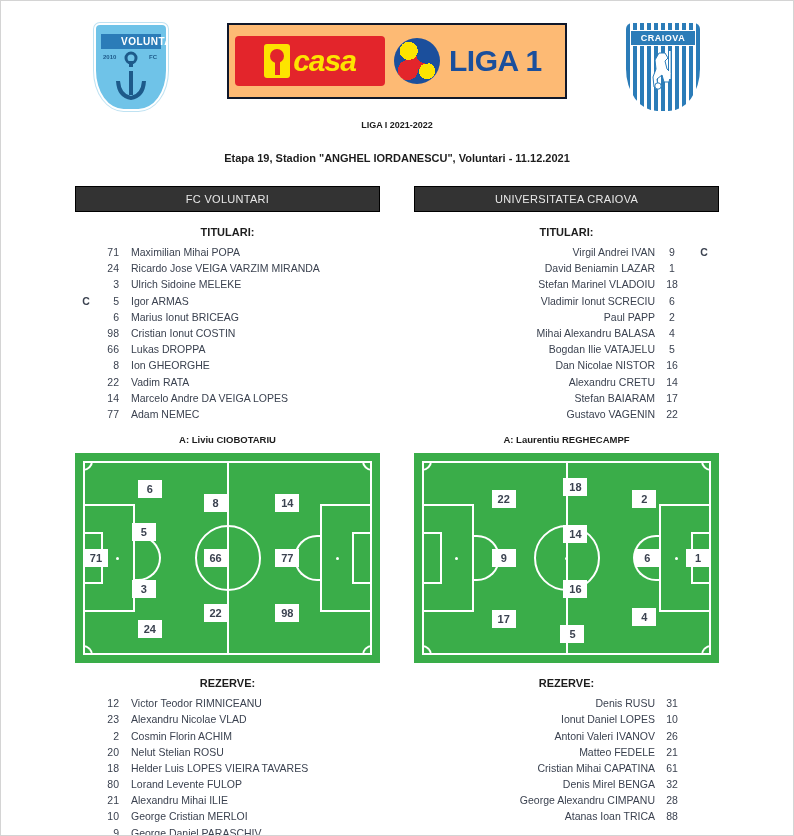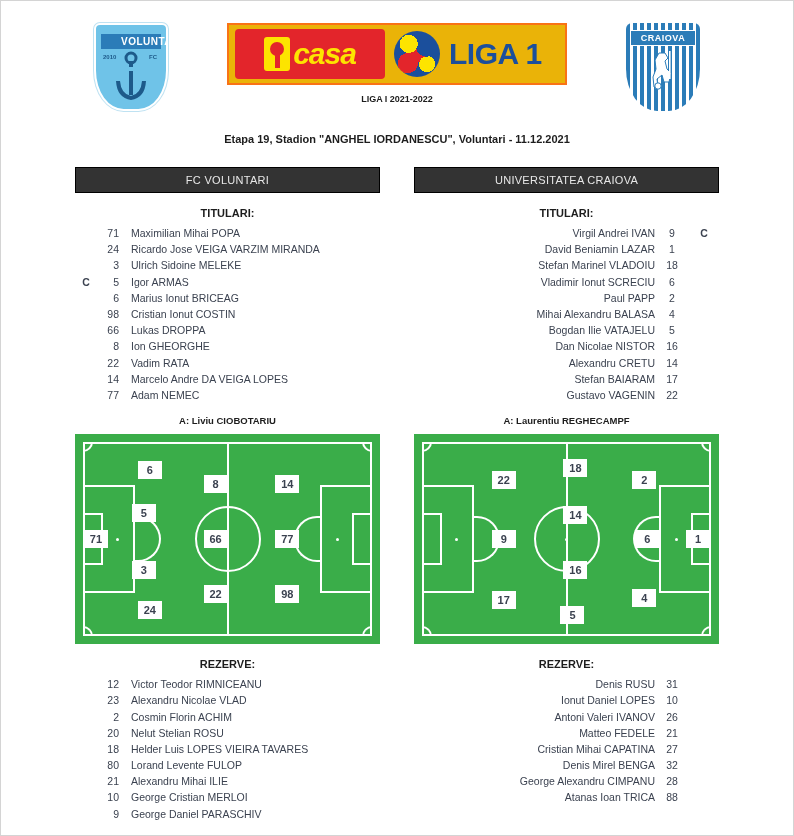--- a/index.html
+++ b/index.html
@@ -19,23 +19,23 @@
 
   
   .header {
     display: flex; align-items: flex-start; justify-content: space-between;
     padding: 22px 70px 0 70px;
   }
   .crest-wrap { width: 120px; display:flex; justify-content:center; }
   .logo-center { flex: 1; display:flex; flex-direction:column; align-items:center; }
 
   .liga-badge {
-    width: 340px; height: 62px;
-    border: 2px solid #f97316;
-    background: #eab308;
+    width: 340px; height: 76px;
+    border: 2px solid #0f172a;
+    background: #fdba74;
     display:flex; align-items:center;
     padding: 4px 6px;
   }
   .casa-box {
     width: 150px; height: 50px; background:#e3252b;
     border-radius: 4px;
     display:flex; align-items:center; justify-content:center;
     position: relative;
   }
   .casa-mark {
@@ -64,21 +64,21 @@
       radial-gradient(circle at 30% 70%, #e3252b 0 10px, transparent 10px),
       radial-gradient(circle at 72% 72%, #fde400 0 8px, transparent 8px),
       radial-gradient(circle at 50% 50%, #e3252b 0 8px, transparent 8px),
       #1b4f9c;
   }
   .liga-word {
     font-size: 30px; font-weight: bold; color:#1b4f9c;
     letter-spacing:-0.5px; line-height:1; white-space:nowrap;
   }
   .liga-sub {
-    margin-top: 9px; font-size: 9px; font-weight: bold; color:#1d1d1d;
+    margin-top: 21px; font-size: 9px; font-weight: bold; color:#1d1d1d;
   }
 
   
   .crest { width: 74px; height: 88px; position: relative; }
   .shield {
     position:absolute; inset:0;
     background:#6fc3e8;
     border: 2px solid #ffffff;
     border-radius: 6px 6px 40% 40% / 6px 6px 46% 46%;
     box-shadow: 0 0 0 1px #bfe2f2;
@@ -515,21 +515,21 @@
                 <td class="n-cell">26</td>
                 <td class="c-cell"></td>
               </tr>
               <tr>
                 <td class="name-cell">Matteo FEDELE</td>
                 <td class="n-cell">21</td>
                 <td class="c-cell"></td>
               </tr>
               <tr>
                 <td class="name-cell">Cristian Mihai CAPATINA</td>
-                <td class="n-cell">27</td>
+                <td class="n-cell">61</td>
                 <td class="c-cell"></td>
               </tr>
               <tr>
                 <td class="name-cell">Denis Mirel BENGA</td>
                 <td class="n-cell">32</td>
                 <td class="c-cell"></td>
               </tr>
               <tr>
                 <td class="name-cell">George Alexandru CIMPANU</td>
                 <td class="n-cell">28</td>

